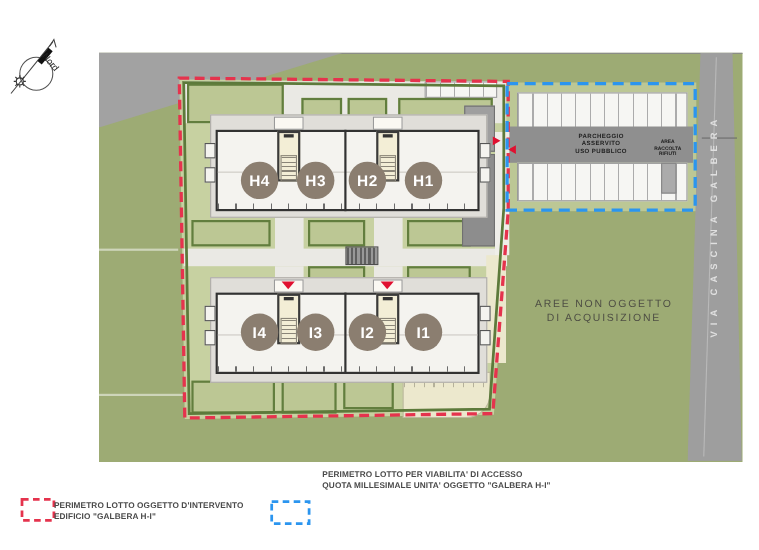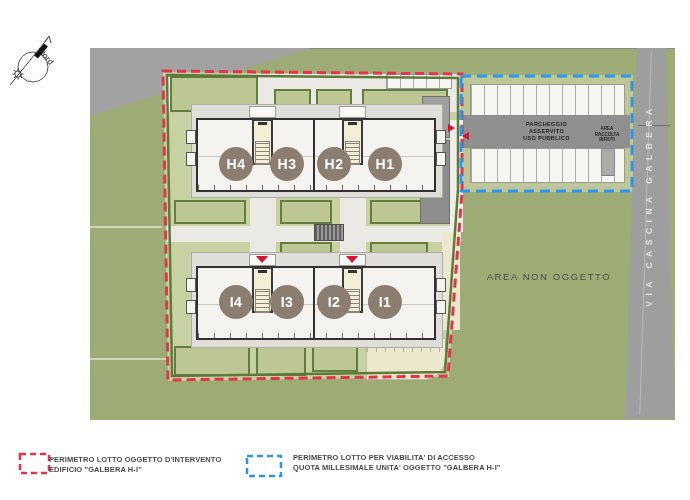--- a/index.html
+++ b/index.html
@@ -188,21 +188,22 @@
     <div class="abs badge" style="left:317px;top:285px;">I2</div>
     <div class="abs badge" style="left:368px;top:285px;">I1</div>
   </div>
 
   <div id="road-right" class="abs"></div>
   <div id="road-divider" class="abs"></div>
   <div id="road-dim" class="abs"></div>
   <div id="road-label" class="abs">VIA CASCINA GALBERA</div>
 
   <div id="area-label" class="abs">
-    <div>AREA NON OGGETTO</div>
+    <div>AREE NON OGGETTO</div>
+    <div>DI ACQUISIZIONE</div>
   </div>
 
   <svg id="overlay" class="abs" width="690" height="500">
     <path d="M167,75 L458,78 L458,189 L445,372 L172,376 Z" fill="none" stroke="#5d7a3b" stroke-width="2.5"></path>
     <path d="M163,71 L462,74 L462,192 L448,376 L168,380 Z" fill="none" stroke="#e5334d" stroke-width="3" stroke-dasharray="9 5"></path>
     <path d="M461,76 L632,76 L632,191 L461,191 Z" fill="none" stroke="#2b95ef" stroke-width="3" stroke-dasharray="10 6"></path>
   </svg>
 
   <svg class="abs" style="left:5px;top:30px;" width="65" height="65">
     <line x1="5" y1="55" x2="43" y2="8" stroke="#444" stroke-width="1"></line>
@@ -226,18 +227,18 @@
   <svg class="abs" style="left:18px;top:452px;" width="33" height="23">
     <rect x="2" y="2" width="29" height="19" fill="none" stroke="#e5334d" stroke-width="2.5" stroke-dasharray="6 4"></rect>
   </svg>
   <div class="abs legend-text" style="left:49px;top:455px;width:200px;">
     <div>PERIMETRO LOTTO OGGETTO D'INTERVENTO</div>
     <div>EDIFICIO "GALBERA H-I"</div>
   </div>
   <svg class="abs" style="left:245px;top:454px;" width="40" height="25">
     <rect x="2" y="2" width="34" height="20" fill="none" stroke="#2b95ef" stroke-width="2.5" stroke-dasharray="6 4"></rect>
   </svg>
-  <div class="abs legend-text" style="left:293px;top:453px;width:260px;">
+  <div class="abs legend-text" style="left:293px;top:427px;width:260px;">
     <div>PERIMETRO LOTTO PER VIABILITA' DI ACCESSO</div>
     <div>QUOTA MILLESIMALE UNITA' OGGETTO "GALBERA H-I"</div>
   </div>
 
 </div>
 
 </body></html>

